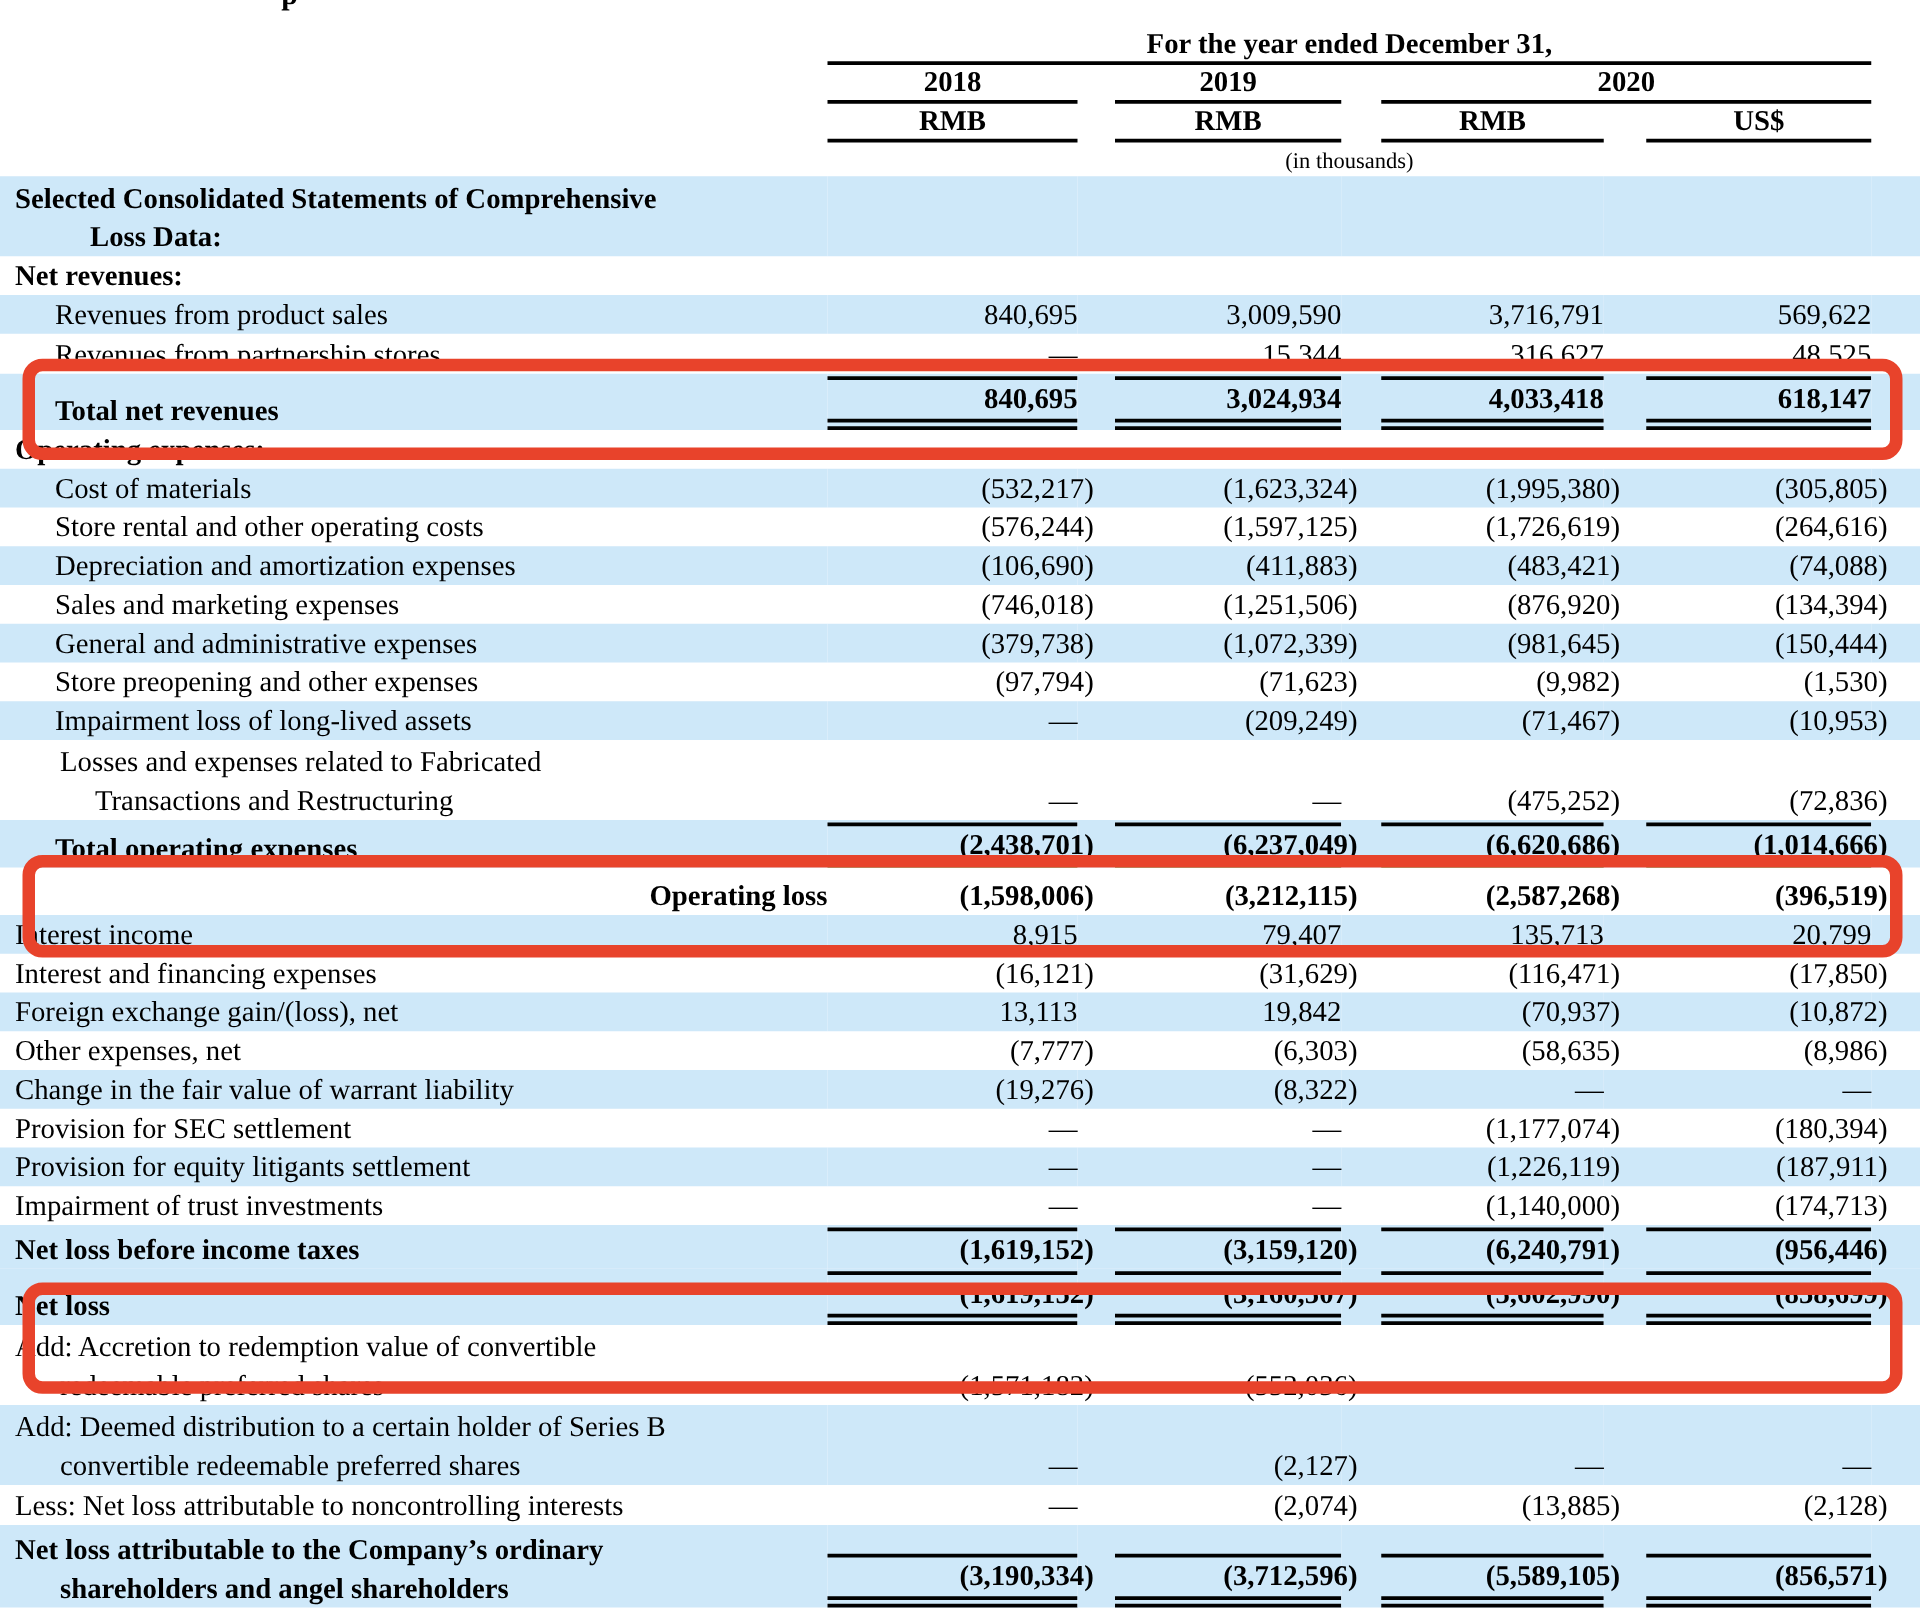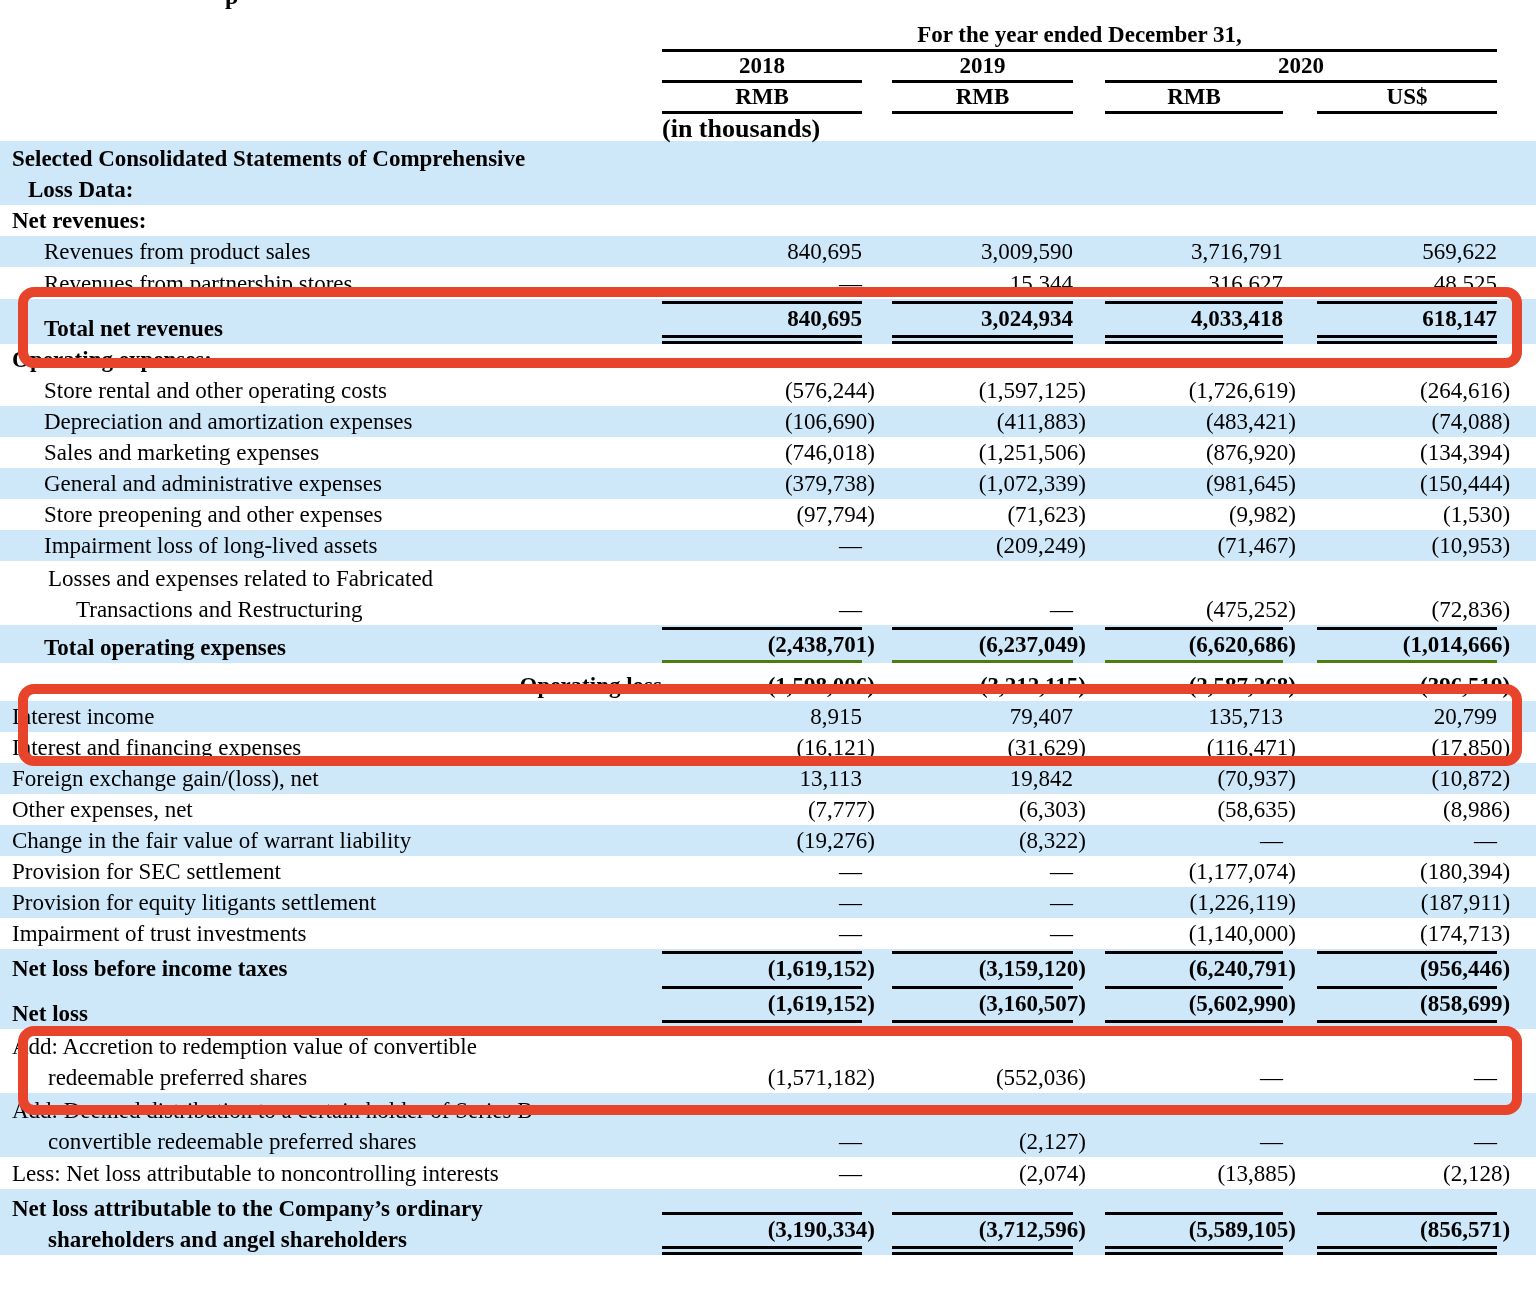--- a/index.html
+++ b/index.html
@@ -24,21 +24,21 @@
   .tr-rule{border-top:3px solid #000; margin-top:2px;}
   .br-single{border-bottom:3px solid #4d7c0f;}
   .br-double{border-bottom:9px double #000; padding-bottom:2px;}
   .paren{display:inline-block; margin-right:-13px;}
   
   thead td{vertical-align:bottom;}
   .hd{border-bottom:3px solid #000; text-align:center; font-weight:bold; line-height:27px; padding-bottom:1px;}
   .hd.g2{margin-left:30px;}
   .hd.g3{margin-left:32px;}
   .hd.g4{margin-left:34px;}
-  .units{text-align:left; font-weight:bold; font-size:26px; line-height:25px;}
+  .units{text-align:center; font-weight:normal; font-size:18px; line-height:25px;}
   
   .hl{
     position:absolute; left:18px; right:14px;
     border:10px solid var(--red,#e74b2e); border-radius:16px;
     z-index:5; pointer-events:none; background:transparent;
   }
 </style>
 </head>
 <body>
 
@@ -96,21 +96,21 @@
         <td colspan="4">
           <div class="units">(in thousands)</div>
         </td>
         <td></td>
       </tr>
     </thead>
     <tbody id="body-rows">
         <tr class="blue bold" style="height: 64px;">
           <td>
             <div class="lbl" style="padding-left: 12px;">Selected Consolidated Statements of Comprehensive</div>
-            <div class="lbl" style="padding-left: 28px;">Loss Data:</div>
+            <div class="lbl" style="padding-left: 72px;">Loss Data:</div>
           </td>
           <td class="v"></td>
           <td class="v v2"></td>
           <td class="v v3"></td>
           <td class="v v4"></td>
           <td></td>
         </tr>
         <tr class="white bold" style="height: 31px;">
           <td>
             <div class="lbl" style="padding-left: 12px;">Net revenues:</div>
@@ -176,20 +176,38 @@
           <td></td>
         </tr>
         <tr class="white bold" style="height: 31px;">
           <td>
             <div class="lbl" style="padding-left: 12px;">Operating expenses:</div>
           </td>
           <td class="v"></td>
           <td class="v v2"></td>
           <td class="v v3"></td>
           <td class="v v4"></td>
+          <td></td>
+        </tr>
+        <tr class="blue" style="height: 31px;">
+          <td>
+            <div class="lbl" style="padding-left: 44px;">Cost of materials</div>
+          </td>
+          <td class="v">
+            <div class="num"><span class="paren">(532,217)</span></div>
+          </td>
+          <td class="v v2">
+            <div class="num"><span class="paren">(1,623,324)</span></div>
+          </td>
+          <td class="v v3">
+            <div class="num"><span class="paren">(1,995,380)</span></div>
+          </td>
+          <td class="v v4">
+            <div class="num"><span class="paren">(305,805)</span></div>
+          </td>
           <td></td>
         </tr>
         <tr class="white" style="height: 31px;">
           <td>
             <div class="lbl" style="padding-left: 44px;">Store rental and other operating costs</div>
           </td>
           <td class="v">
             <div class="num"><span class="paren">(576,244)</span></div>
           </td>
           <td class="v v2">

